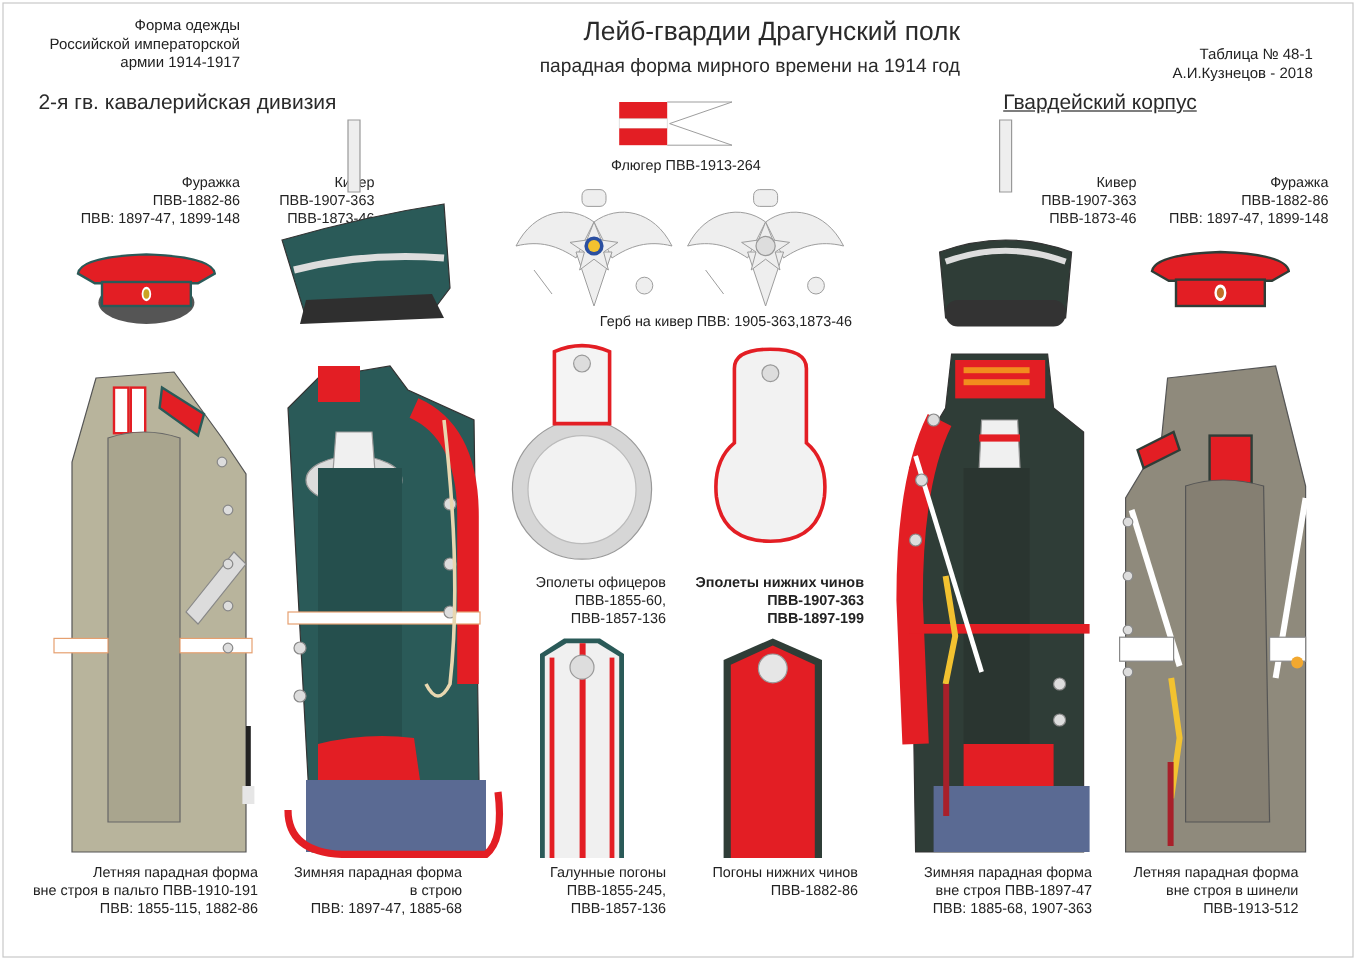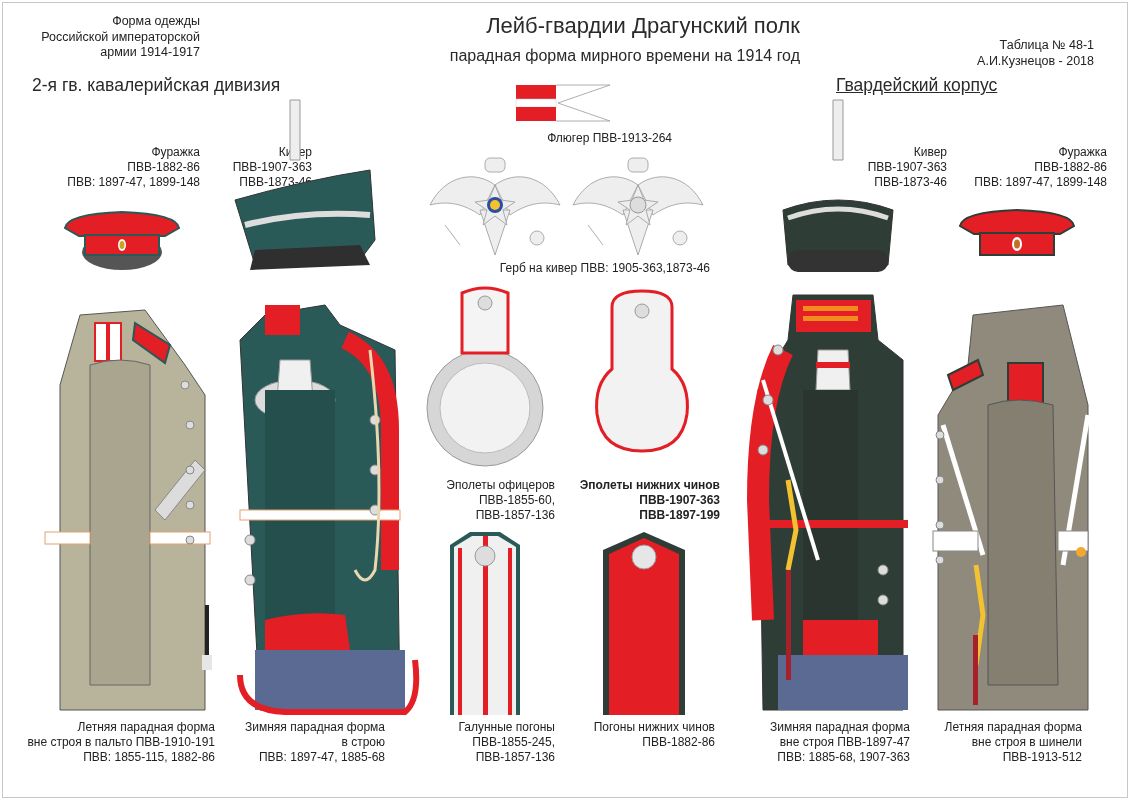--- a/index.html
+++ b/index.html
@@ -50,21 +50,21 @@
 <div class="txt t-cap" style="left:857px;top:145px;width:90px;">
   <span class="line">Кивер</span>
   <span class="line">ПВВ-1907-363</span>
   <span class="line">ПВВ-1873-46</span>
 </div>
 <div class="txt t-cap" style="left:947px;top:145px;width:160px;">
   <span class="line">Фуражка</span>
   <span class="line">ПВВ-1882-86</span>
   <span class="line">ПВВ: 1897-47, 1899-148</span>
 </div>
-<div class="txt t-cap" style="left:482px;top:131px;width:190px;">Флюгер ПВВ-1913-264</div>
+<div class="txt t-cap" style="left:444px;top:131px;width:190px;">Флюгер ПВВ-1913-264</div>
 <div class="txt t-cap" style="left:430px;top:261px;width:280px;">Герб на кивер ПВВ: 1905-363,1873-46</div>
 <div class="txt t-cap" style="left:425px;top:478px;width:130px;">
   <span class="line">Эполеты офицеров</span>
   <span class="line">ПВВ-1855-60,</span>
   <span class="line">ПВВ-1857-136</span>
 </div>
 <div class="txt t-cap" style="left:570px;top:478px;width:150px;font-weight:bold;">
   <span class="line">Эполеты нижних чинов</span>
   <span class="line">ПВВ-1907-363</span>
   <span class="line">ПВВ-1897-199</span>

